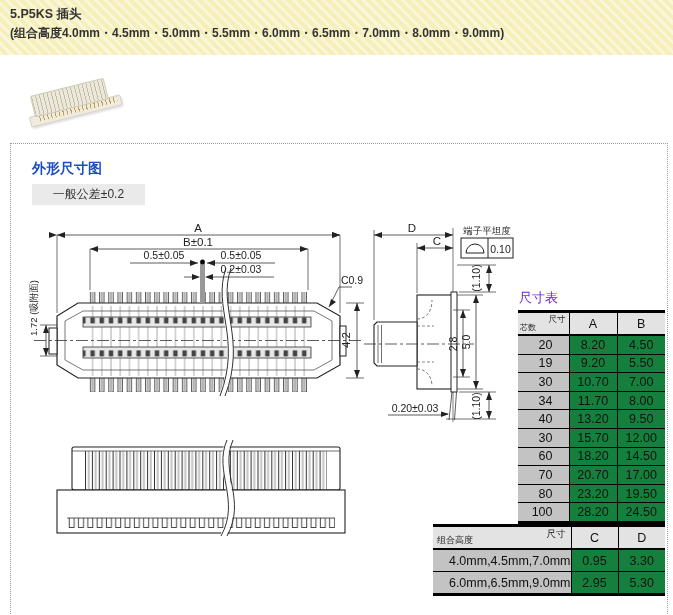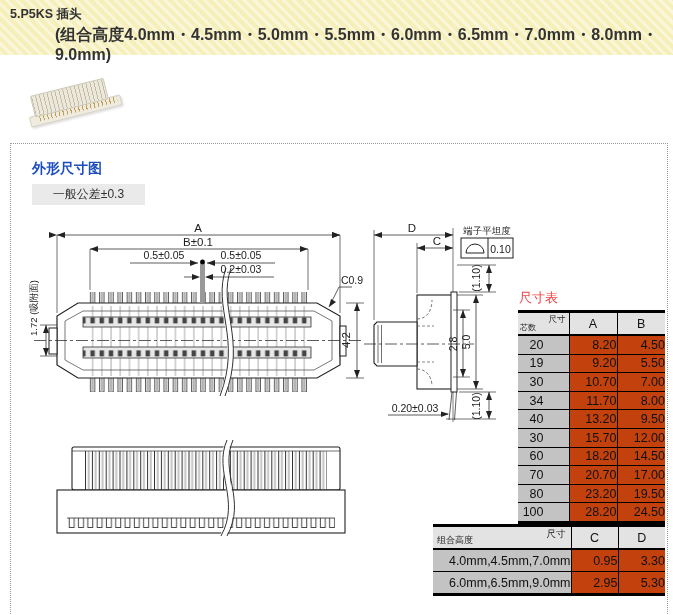--- a/index.html
+++ b/index.html
@@ -4,21 +4,21 @@
 <style>
   html,body{margin:0;padding:0;background:#fff;}
   #page{position:relative;width:673px;height:615px;overflow:hidden;
         font-family:"Liberation Sans","DejaVu Sans",sans-serif;background:#fff;}
 
   
   .header-band{position:absolute;left:0;top:0;width:673px;height:55px;
     background-color:#f6efba;
     background-image:repeating-linear-gradient(45deg,rgba(255,255,255,.45) 0 3px,rgba(255,255,255,0) 3px 7px);}
   .header-title{position:absolute;left:10px;top:6px;font-size:12.5px;font-weight:bold;color:#333;}
-  .header-sub{position:absolute;left:10px;top:25px;font-size:16px;font-weight:bold;color:#333;margin-left:45px;}
+  .header-sub{position:absolute;left:10px;top:25px;font-size:12px;font-weight:bold;color:#333;}
 
   
   .photo{position:absolute;left:18px;top:72px;width:110px;height:56px;}
   .photo .tilt{position:absolute;left:6px;top:8px;width:96px;height:40px;transform:rotate(-14deg);}
   .photo .base{position:absolute;left:2px;top:26px;width:92px;height:9px;background:#efebdf;
     border:1px solid #d6d2c4;border-radius:2px;box-shadow:1px 2px 2px rgba(0,0,0,.12);}
   .photo .body{position:absolute;left:8px;top:6px;width:74px;height:20px;background:#ece8da;
     border:1px solid #cfcaba;border-radius:2px;
     background-image:repeating-linear-gradient(90deg,rgba(160,152,130,.55) 0 1px,rgba(0,0,0,0) 1px 4px);}
   .photo .pins{position:absolute;left:12px;top:27px;width:80px;height:6px;
@@ -32,34 +32,34 @@
     font-size:12px;color:#333;text-align:center;line-height:21px;}
 
   
   .drw{position:absolute;}
   svg text{font-family:"Liberation Sans","DejaVu Sans",sans-serif;fill:#222;}
   .dimtxt{font-size:10.5px;}
   .dimtxt-lg{font-size:11.5px;}
   .cjk{font-size:9.5px;}
 
   
-  .tbl-title{position:absolute;left:519px;top:289px;font-size:13px;color:#ef4444;}
+  .tbl-title{position:absolute;left:519px;top:289px;font-size:13px;color:#6d28d9;}
   table.dim-table{border-collapse:collapse;table-layout:fixed;font-size:12.5px;color:#111;
     border-top:3px solid #000;border-bottom:3px solid #000;}
   #size-table{position:absolute;left:518px;top:310px;width:147px;}
   #height-table{position:absolute;left:433px;top:524px;width:232px;}
   .dim-table th,.dim-table td{padding:0;border-left:1px solid #000;overflow:hidden;}
   .dim-table th:first-child,.dim-table td:first-child{border-left:none;}
   .dim-table thead th{border-bottom:2.5px solid #000;background:#e3e3e3;font-weight:normal;height:21px;}
-  .dim-table tbody td{border-top:1px solid #000;background:#c2410c;text-align:right;}
+  .dim-table tbody td{border-top:1px solid #000;background:#15803d;text-align:center;}
   .dim-table tbody tr:first-child td{border-top:none;}
   #size-table tbody td{height:17.6px;}
   #height-table tbody td{height:21px;}
   .rowlabel{background:#c3c3c3 !important;}
-  #size-table .rowlabel{text-align:right;padding-right:25px;}
+  #size-table .rowlabel{text-align:right;padding-right:16px;}
   #height-table .rowlabel{text-align:right;font-size:12.5px;}
   .corner{position:relative;
     background-image:linear-gradient(to bottom right,rgba(0,0,0,0) calc(50% - .7px),#333 calc(50% - .7px),#333 calc(50% + .7px),rgba(0,0,0,0) calc(50% + .7px));}
   .corner .c-top{position:absolute;top:1px;right:3px;font-size:8.5px;color:#222;}
   .corner .c-bot{position:absolute;bottom:1px;left:2px;font-size:8px;color:#222;}
   #height-table .corner .c-top{font-size:9.5px;right:5px;}
   #height-table .corner .c-bot{font-size:9px;left:4px;}
 </style>
 </head>
 <body>
@@ -74,21 +74,21 @@
   <div class="photo">
     <div class="tilt">
       <div class="base"></div>
       <div class="pins"></div>
       <div class="body"></div>
     </div>
   </div>
 
   <div class="outline-box"></div>
   <div class="section-title">外形尺寸图</div>
-  <div class="tolerance">一般公差±0.3</div>
+  <div class="tolerance">一般公差±0.2</div>
 
   <svg class="drw" style="left:26px;top:216px;" width="345" height="200" viewBox="0 0 345 200">
     <defs>
       <marker id="ar" markerWidth="9" markerHeight="8" refX="8" refY="3" orient="auto" markerUnits="userSpaceOnUse">
         <path d="M0,0 L8,3 L0,6 Z" fill="#222"></path>
       </marker>
       <pattern id="pinsPat" patternUnits="userSpaceOnUse" x="62" y="0" width="9.2" height="22">
         <rect x="2.5" y="0" width="4.2" height="22" fill="#fff" stroke="#333" stroke-width="0.9"></rect>
         <rect x="3.8" y="0" width="1.6" height="22" fill="#aaa"></rect>
       </pattern>

